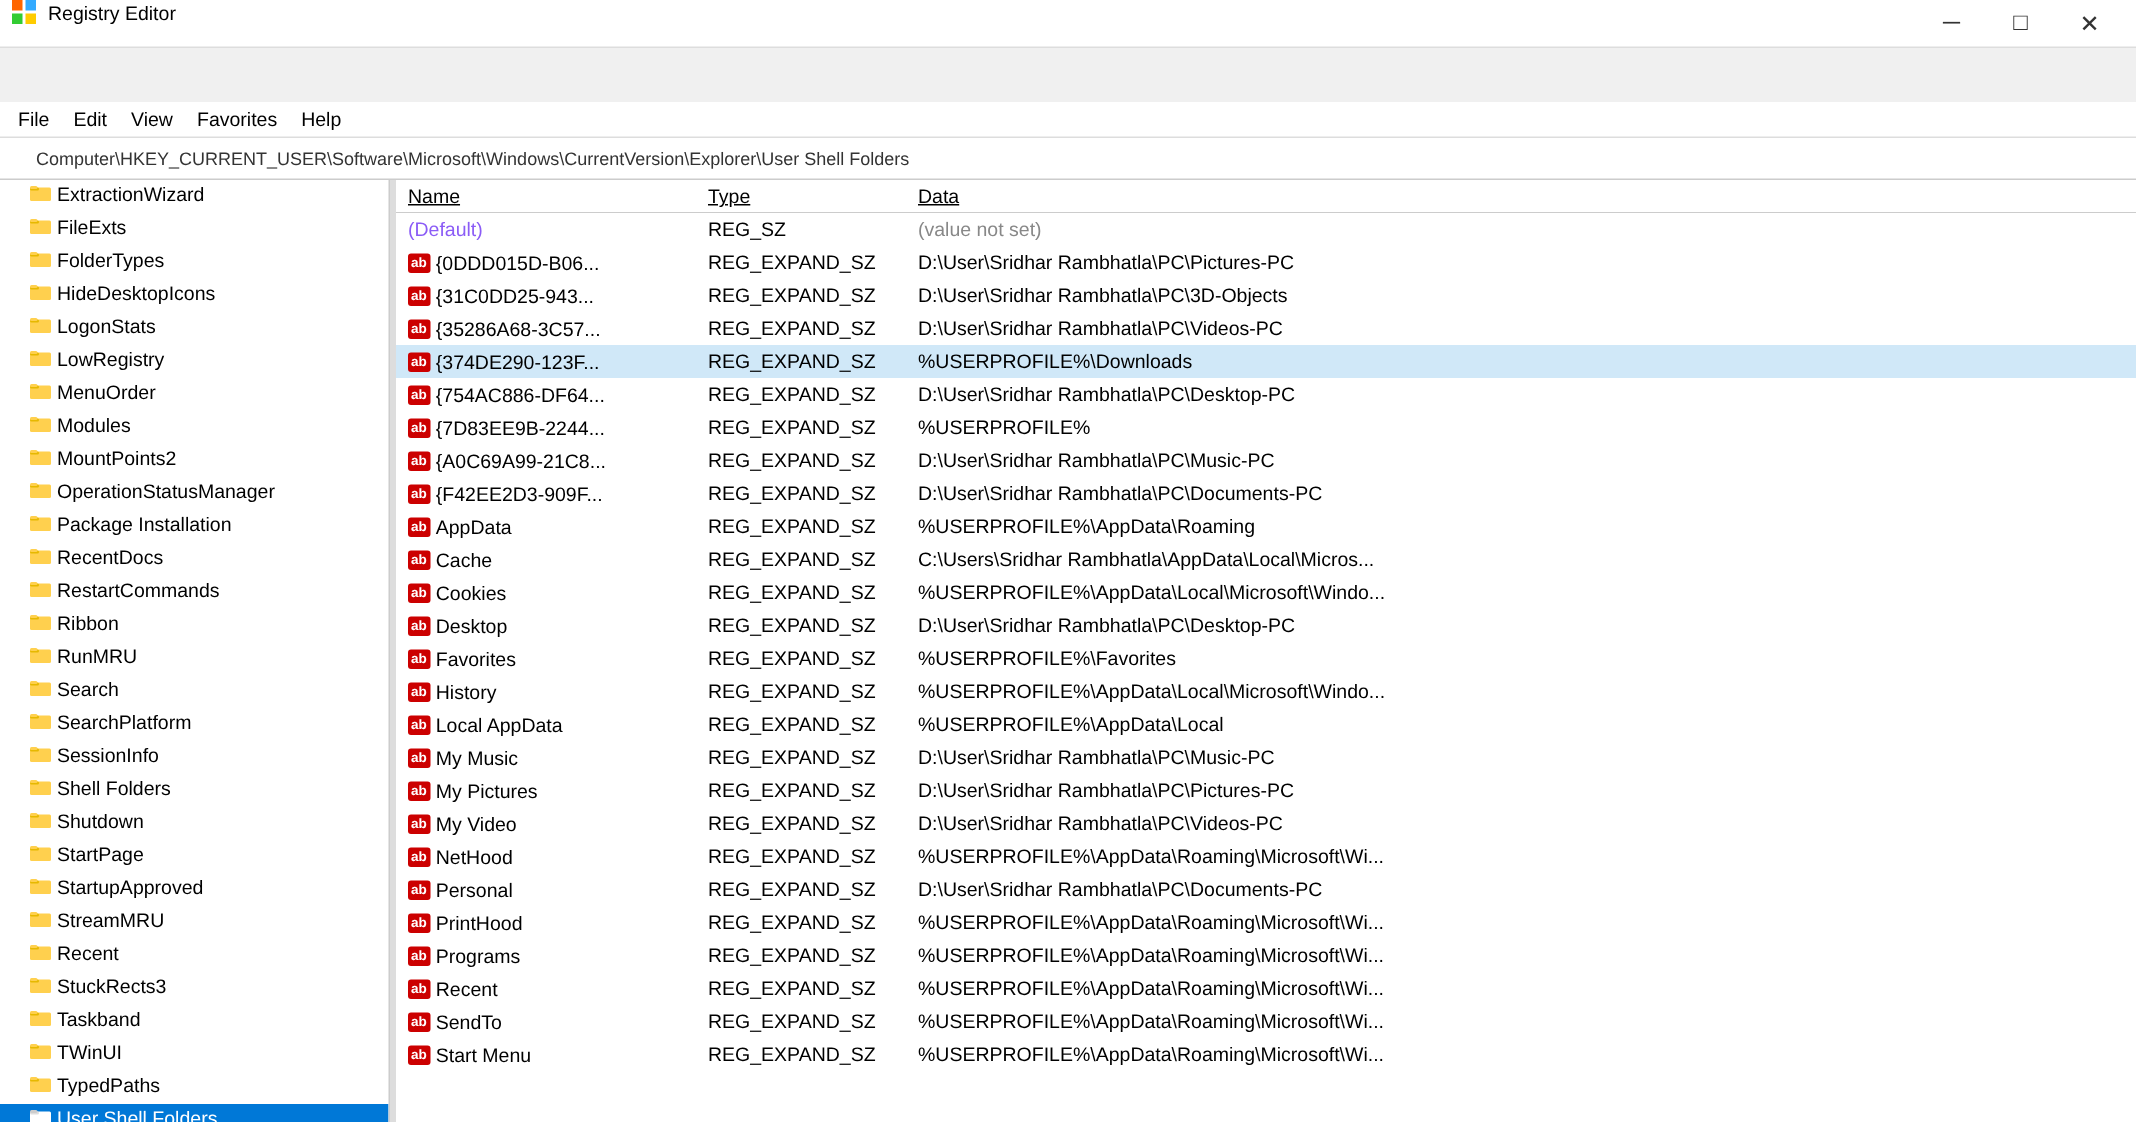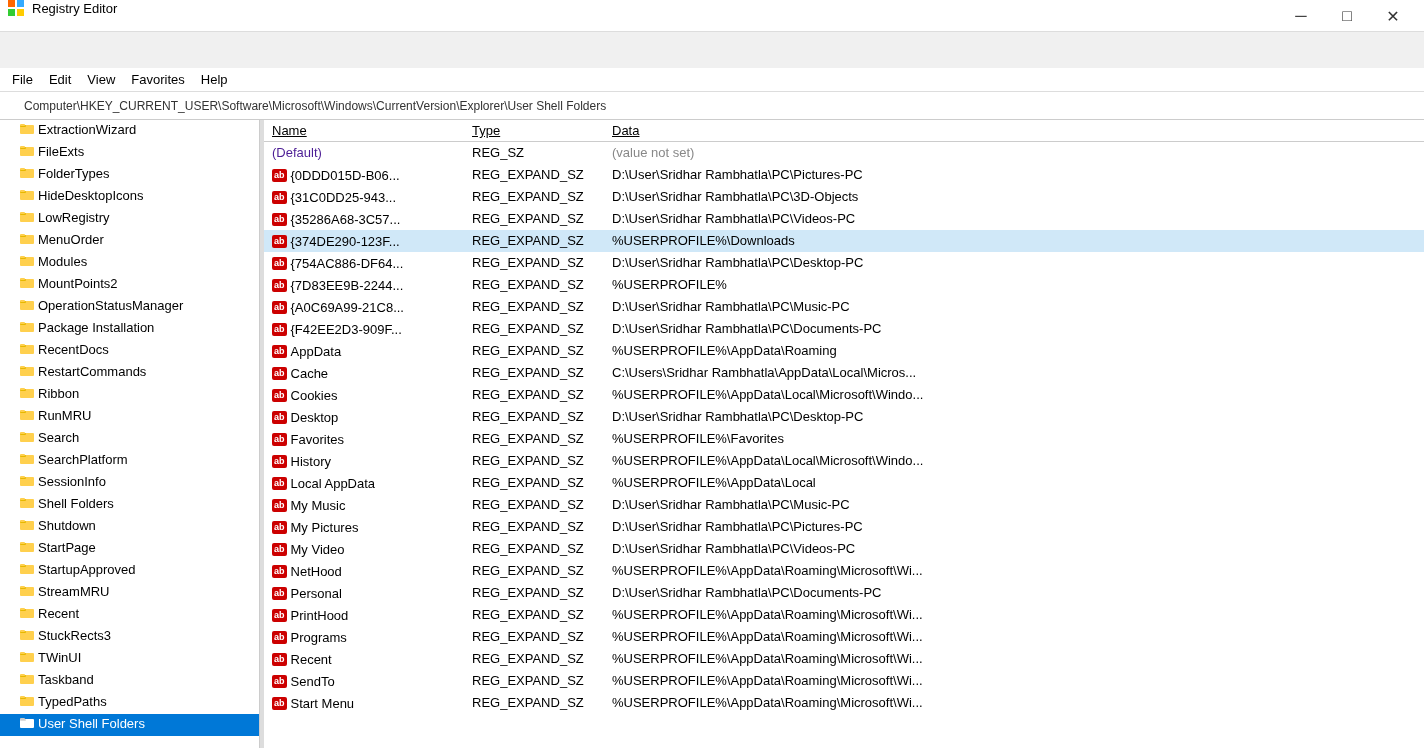--- a/index.html
+++ b/index.html
@@ -129,21 +129,21 @@
       color: #fff;
       font-size: 9px;
       font-weight: bold;
       padding: 0 2px;
       border-radius: 2px;
       height: 13px;
       display: inline-flex;
       align-items: center;
       flex-shrink: 0;
     }
-    .default-value { color: #4c1d95; }
+    .default-value { color: #8b5cf6; }
 
     
     .status-bar {
       height: 20px;
       background: #f0f0f0;
       border-top: 1px solid #ccc;
       display: flex;
       align-items: center;
       padding: 0 8px;
       font-size: 12px;
@@ -229,20 +229,28 @@
     <rect x="0" y="2" width="5" height="2" rx="1" fill="#FFD04E"></rect>
   </svg></span>
         <span>HideDesktopIcons</span>
       </div>
       <div class="tree-item">
         <span><svg width="14" height="14" viewBox="0 0 14 14" fill="none">
     <rect x="0" y="3" width="14" height="9" rx="1" fill="#FFD04E"></rect>
     <rect x="0" y="3" width="6" height="2" rx="1" fill="#E6B800"></rect>
     <rect x="0" y="2" width="5" height="2" rx="1" fill="#FFD04E"></rect>
   </svg></span>
+        <span>LogonStats</span>
+      </div>
+      <div class="tree-item">
+        <span><svg width="14" height="14" viewBox="0 0 14 14" fill="none">
+    <rect x="0" y="3" width="14" height="9" rx="1" fill="#FFD04E"></rect>
+    <rect x="0" y="3" width="6" height="2" rx="1" fill="#E6B800"></rect>
+    <rect x="0" y="2" width="5" height="2" rx="1" fill="#FFD04E"></rect>
+  </svg></span>
         <span>LowRegistry</span>
       </div>
       <div class="tree-item">
         <span><svg width="14" height="14" viewBox="0 0 14 14" fill="none">
     <rect x="0" y="3" width="14" height="9" rx="1" fill="#FFD04E"></rect>
     <rect x="0" y="3" width="6" height="2" rx="1" fill="#E6B800"></rect>
     <rect x="0" y="2" width="5" height="2" rx="1" fill="#FFD04E"></rect>
   </svg></span>
         <span>MenuOrder</span>
       </div>
@@ -389,29 +397,29 @@
     <rect x="0" y="2" width="5" height="2" rx="1" fill="#FFD04E"></rect>
   </svg></span>
         <span>StuckRects3</span>
       </div>
       <div class="tree-item">
         <span><svg width="14" height="14" viewBox="0 0 14 14" fill="none">
     <rect x="0" y="3" width="14" height="9" rx="1" fill="#FFD04E"></rect>
     <rect x="0" y="3" width="6" height="2" rx="1" fill="#E6B800"></rect>
     <rect x="0" y="2" width="5" height="2" rx="1" fill="#FFD04E"></rect>
   </svg></span>
+        <span>Taskband</span>
+      </div>
+      <div class="tree-item">
+        <span><svg width="14" height="14" viewBox="0 0 14 14" fill="none">
+    <rect x="0" y="3" width="14" height="9" rx="1" fill="#FFD04E"></rect>
+    <rect x="0" y="3" width="6" height="2" rx="1" fill="#E6B800"></rect>
+    <rect x="0" y="2" width="5" height="2" rx="1" fill="#FFD04E"></rect>
+  </svg></span>
         <span>TWinUI</span>
-      </div>
-      <div class="tree-item">
-        <span><svg width="14" height="14" viewBox="0 0 14 14" fill="none">
-    <rect x="0" y="3" width="14" height="9" rx="1" fill="#FFD04E"></rect>
-    <rect x="0" y="3" width="6" height="2" rx="1" fill="#E6B800"></rect>
-    <rect x="0" y="2" width="5" height="2" rx="1" fill="#FFD04E"></rect>
-  </svg></span>
-        <span>Taskband</span>
       </div>
       <div class="tree-item">
         <span><svg width="14" height="14" viewBox="0 0 14 14" fill="none">
     <rect x="0" y="3" width="14" height="9" rx="1" fill="#FFD04E"></rect>
     <rect x="0" y="3" width="6" height="2" rx="1" fill="#E6B800"></rect>
     <rect x="0" y="2" width="5" height="2" rx="1" fill="#FFD04E"></rect>
   </svg></span>
         <span>TypedPaths</span>
       </div>
       <div class="tree-item selected">

